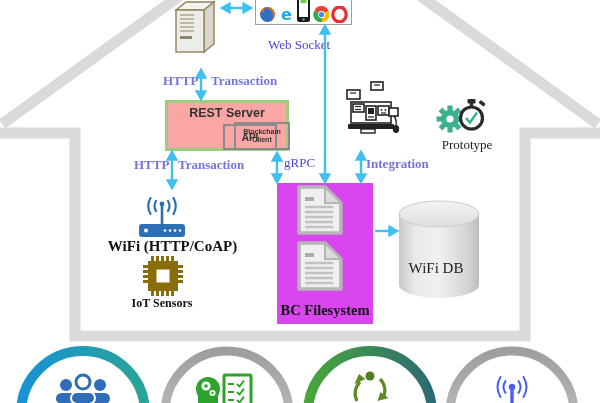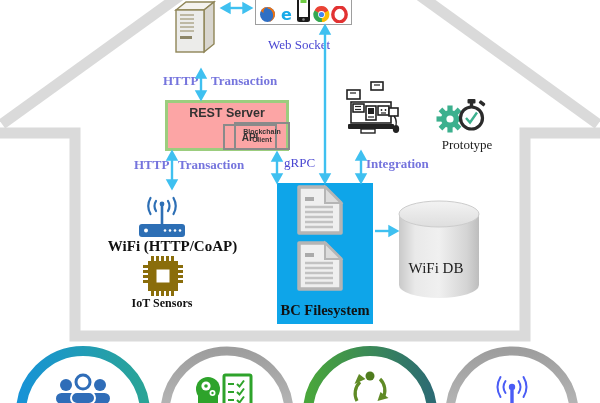--- a/index.html
+++ b/index.html
@@ -11,21 +11,21 @@
   .link{color:#7574DD;font-size:13px;white-space:nowrap;font-weight:bold;}
   .link-blue{color:#4A47D2;font-size:13px;white-space:nowrap;}
   .box{box-sizing:border-box;background:#fca5a5;}
   .rest-box{border:3px solid #9CCD7E;}
   .inner-box{border:2px solid #8a8a8a;color:#333;font-family:"Liberation Sans",sans-serif;
              display:flex;align-items:center;justify-content:center;text-align:center;}
   .rest-title{font-family:"Liberation Sans",sans-serif;color:#333;font-weight:600;
               font-size:12.5px;text-align:center;}
   .browser-box{border:1.5px solid #9e9e9e;background:#fff;display:flex;align-items:flex-end;
                justify-content:space-between;padding:1px 3px;}
-  .bc-panel{background:#0ea5e9;}
+  .bc-panel{background:#d946ef;}
   svg{display:block;}
 </style>
 </head>
 <body>
 
 <div id="canvas">
 
   <svg class="abs" style="left:0;top:0;z-index:0;" width="600" height="403" viewBox="0 0 600 403">
     <g stroke="#DADADA" stroke-width="11" fill="none">
       <path d="M 300 -91 L 2 124"></path>

